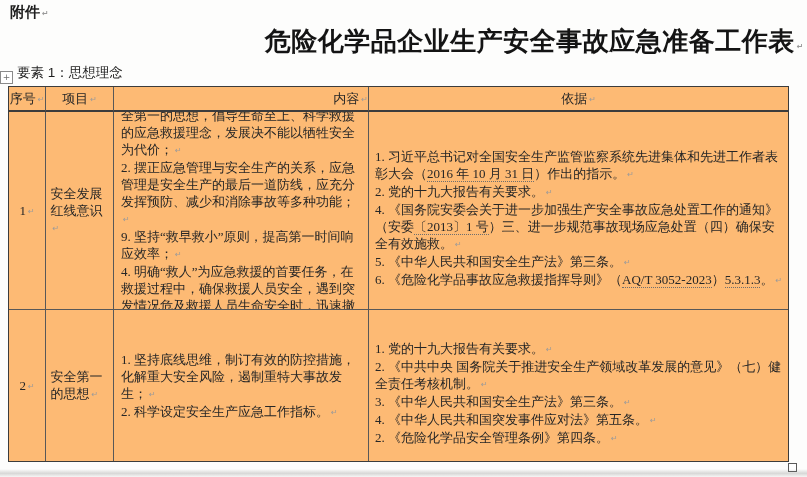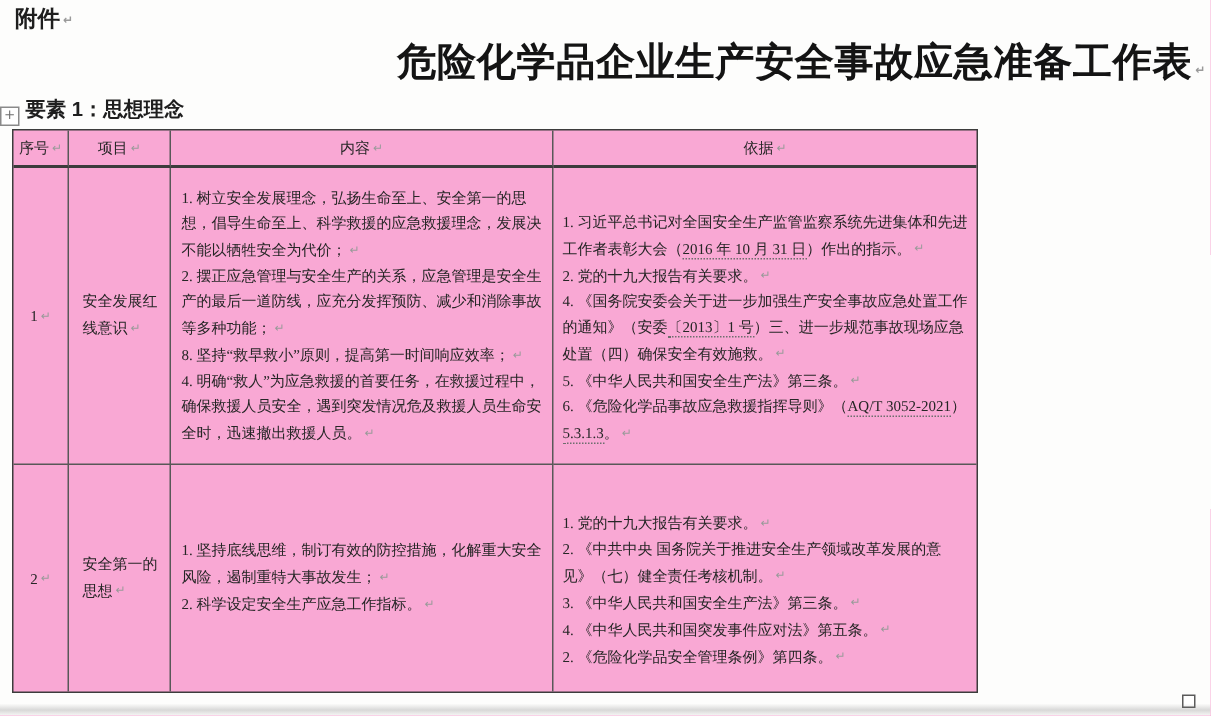--- a/index.html
+++ b/index.html
@@ -26,52 +26,52 @@
   .title-wrap{
     position:absolute;left:0;top:24px;width:804px;text-align:right;
   }
   .title{
     font-family:"Liberation Sans","DejaVu Sans",sans-serif;
     font-weight:bold;font-size:26px;color:#141414;letter-spacing:0.5px;
   }
   .section{
     position:absolute;left:17px;top:64px;
     font-family:"Liberation Sans","DejaVu Sans",sans-serif;
-    font-weight:bold;font-size:13.5px;color:#1e1e1e;
+    font-weight:normal;font-size:13.5px;color:#1e1e1e;
   }
   .move-handle{
     position:absolute;left:0px;top:71px;width:11px;height:11px;
     border:1px solid #8a8a8a;background:#fff;
     display:flex;align-items:center;justify-content:center;
     font-family:"DejaVu Sans",sans-serif;font-size:9px;line-height:9px;color:#6f6f6f;
   }
   .doc-table{
-    position:absolute;left:8px;top:86px;width:644px;
+    position:absolute;left:8px;top:86px;width:781px;
     border:1px solid #3c3c3c;
     box-sizing:border-box;
-    background:#f9a8d4;
-    font-size:10px;line-height:17px;
+    background:#fdba74;
+    font-size:13px;line-height:17px;
   }
   .trow{display:flex;}
   .cell{
     box-sizing:border-box;
     border-right:1px solid #585858;
     border-bottom:1px solid #585858;
     display:flex;align-items:center;
     overflow:hidden;
   }
   .cell:last-child{border-right:none;}
   .trow:last-child .cell{border-bottom:none;}
   .thead{height:25px;}
   .thead .cell{
     border-bottom:2px solid #3c3c3c;
     justify-content:center;
   }
   .c0{width:37px;justify-content:center;}
-  .c1{width:68px;justify-content:flex-end;}
+  .c1{width:68px;justify-content:center;}
   .c2{width:255px;}
   .c3{flex:1;}
   .rbody0{height:198px;}
   .rbody1{height:151px;}
   .itemtxt{width:58px;text-align:left;}
   .cin{width:100%;padding:5px 5px 5px 7px;box-sizing:border-box;}
   .c3 .cin{padding:5px 5px 5px 6px;margin-top:16px;}
   .p{margin:0;}
   .dotted{border-bottom:1px dotted #6e6e6e;}
   .resize-handle{
@@ -101,50 +101,50 @@
   </div>
 
   <div class="doc-table">
     <div class="trow thead">
       <div class="cell c0">
         <span class="pm">序号</span>
       </div>
       <div class="cell c1">
         <span class="pm">项目</span>
       </div>
-      <div class="cell c2" style="justify-content:center;">
+      <div class="cell c2" style="justify-content:flex-end;">
         <span class="pm">内容</span>
       </div>
       <div class="cell c3" style="justify-content:center;">
         <span class="pm">依据</span>
       </div>
     </div>
     <div id="tbody">
         <div class="trow rbody0">
           <div class="cell c0">
             <div class="pm">1</div>
           </div>
           <div class="cell c1">
             <div class="itemtxt pm">安全发展红线意识</div>
           </div>
           <div class="cell c2">
             <div class="cin">
               <div class="p pm">1. 树立安全发展理念，弘扬生命至上、安全第一的思想，倡导生命至上、科学救援的应急救援理念，发展决不能以牺牲安全为代价；</div>
               <div class="p pm">2. 摆正应急管理与安全生产的关系，应急管理是安全生产的最后一道防线，应充分发挥预防、减少和消除事故等多种功能；</div>
-              <div class="p pm">8. 坚持“救早救小”原则，提高第一时间响应效率；</div>
+              <div class="p pm">9. 坚持“救早救小”原则，提高第一时间响应效率；</div>
               <div class="p pm">4. 明确“救人”为应急救援的首要任务，在救援过程中，确保救援人员安全，遇到突发情况危及救援人员生命安全时，迅速撤出救援人员。</div>
             </div>
           </div>
           <div class="cell c3">
             <div class="cin">
               <div class="p pm">1. 习近平总书记对全国安全生产监管监察系统先进集体和先进工作者表彰大会（<span class="dotted">2016 年 10 月 31 日</span>）作出的指示。</div>
               <div class="p pm">2. 党的十九大报告有关要求。</div>
               <div class="p pm">4. 《国务院安委会关于进一步加强生产安全事故应急处置工作的通知》（安委<span class="dotted">〔2013〕1 号</span>）三、进一步规范事故现场应急处置（四）确保安全有效施救。</div>
               <div class="p pm">5. 《中华人民共和国安全生产法》第三条。</div>
-              <div class="p pm">6. 《危险化学品事故应急救援指挥导则》（<span class="dotted">AQ/T 3052-2021</span>）<span class="dotted">5.3.1.3</span>。</div>
+              <div class="p pm">6. 《危险化学品事故应急救援指挥导则》（<span class="dotted">AQ/T 3052-2023</span>）<span class="dotted">5.3.1.3</span>。</div>
             </div>
           </div>
         </div>
         <div class="trow rbody1">
           <div class="cell c0">
             <div class="pm">2</div>
           </div>
           <div class="cell c1">
             <div class="itemtxt pm">安全第一的思想</div>
           </div>

